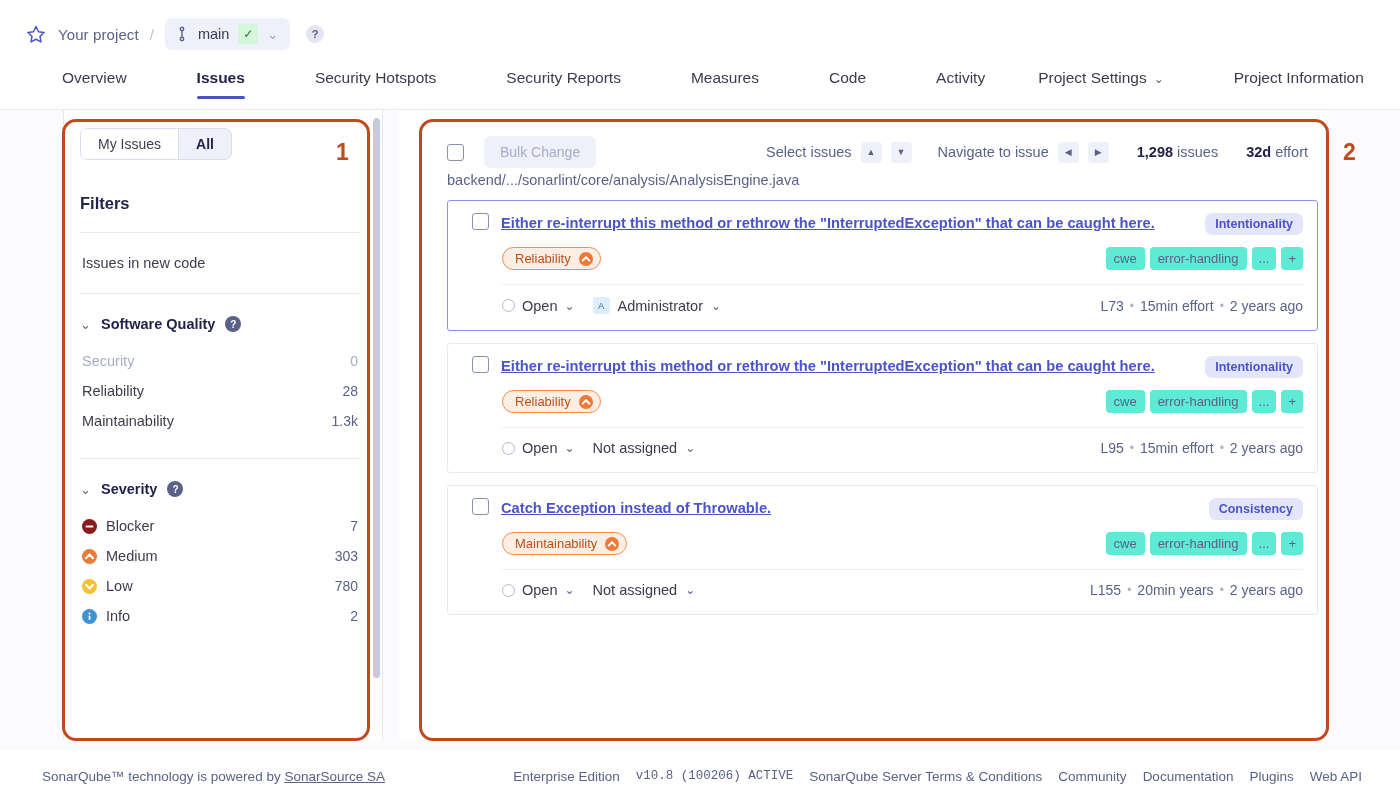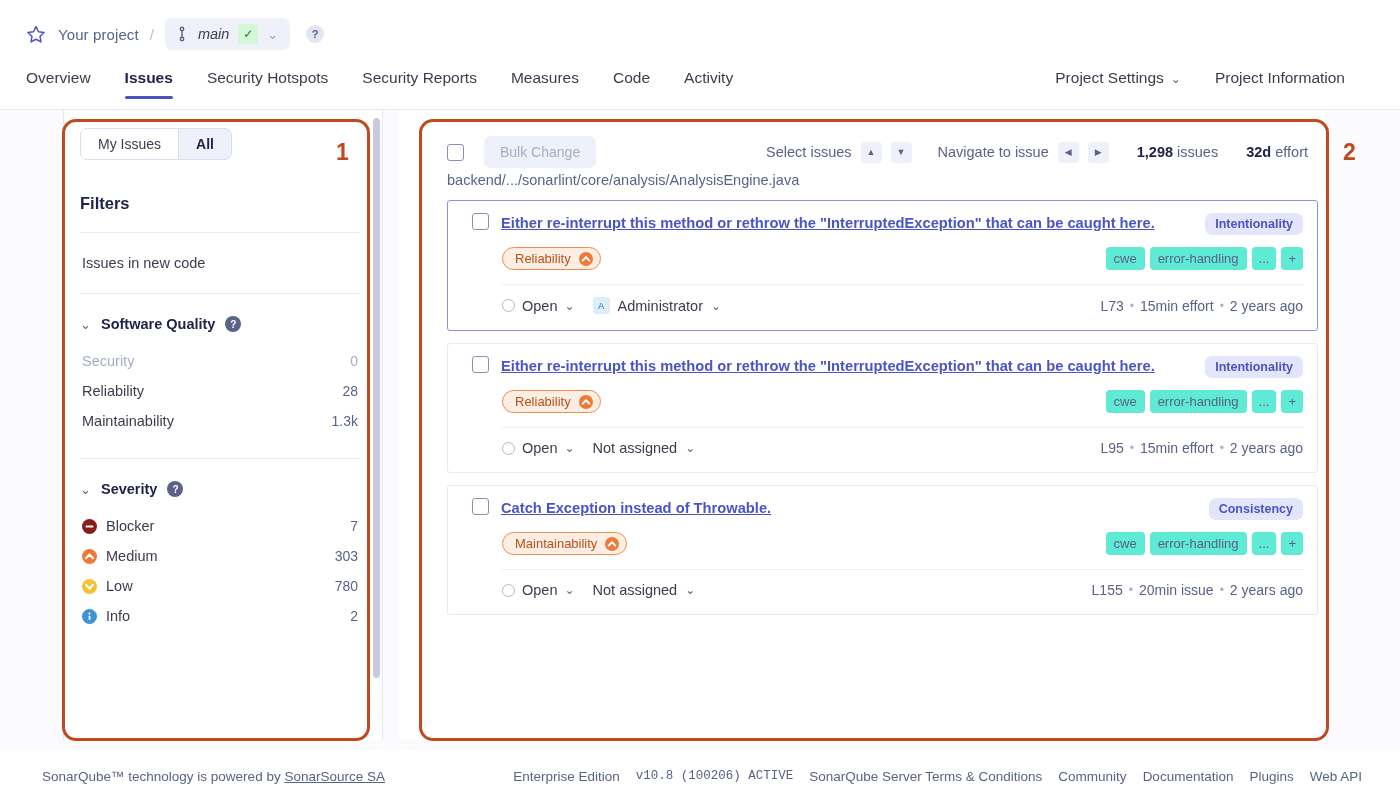--- a/index.html
+++ b/index.html
@@ -27,21 +27,21 @@
   }
   .star-icon { width: 20px; height: 20px; display:inline-block; color:#4b54c7; margin-right:10px; }
   .proj-name { font-size: 15px; color: #5a6287; letter-spacing: .1px; }
   .bc-sep { color:#b9bfd4; font-size:15px; margin: 0 9px 0 9px; }
   .branch-pill {
     display:flex; align-items:center; gap:9px;
     background:#eef0fa; border-radius:7px;
     padding: 5px 12px 5px 10px; height:32px;
   }
   .branch-icon { width:14px; height:16px; color:#5a6287; display:block; }
-  .branch-name { font-size:14.5px; color:#3c3c4c;font-style:italic; }
+  .branch-name { font-size:14.5px; color:#3c3c4c; }
   .qg-ok {
     background:#d4f7d9; color:#1f7a35; border-radius:4px;
     width:20px; height:20px; display:flex; align-items:center; justify-content:center;
     font-size:12px; line-height:1;
   }
   .chev-sm { color:#9aa1bd; font-size:13px; display:flex; align-items:center; }
   .help-dot {
     width:18px;height:18px;border-radius:50%; background:#e3e6f2; color:#565d80;
     font-size:11px; font-weight:bold; display:flex;align-items:center;justify-content:center;
     margin-left:14px;
@@ -51,20 +51,21 @@
     display:flex; align-items:flex-end;
     height: 48px; padding: 0 38px 0 26px;
     position:relative;
   }
   .navleft { display:flex; gap:0; }
   .navitem {
     font-size: 15.5px; color:#3c3c4c;
     padding: 0 17px 11px 17px;
     position: relative; cursor: pointer;
     white-space:nowrap;
+    margin-left:36px;
   }
   .navitem:first-child { padding-left: 0; }
   .navitem.active { font-weight: bold; color:#22234a; }
   .navitem.active::after {
     content:""; position:absolute; left:17px; right:17px; bottom:-1px;
     height:3px; background:#4b54c7; border-radius:2px;
   }
   .navitem.active:first-child::after { left:0; }
   .navright { margin-left:auto; display:flex; gap:0; align-items:flex-end; }
   .navright .navitem { padding-bottom: 11px; }
@@ -515,21 +516,21 @@
             <span>Open</span>
             <span class="mini-caret">⌄</span>
           </span>
           <span class="assignee">
             <span>Not assigned</span>
             <span class="mini-caret">⌄</span>
           </span>
           <span class="ic-meta">
             <span>L155</span>
             <span class="dotsep">•</span>
-            <span>20min issue</span>
+            <span>20min years</span>
             <span class="dotsep">•</span>
             <span>2 years ago</span>
           </span>
         </div>
       </div>
 
     </div>
 
   </div>
 

